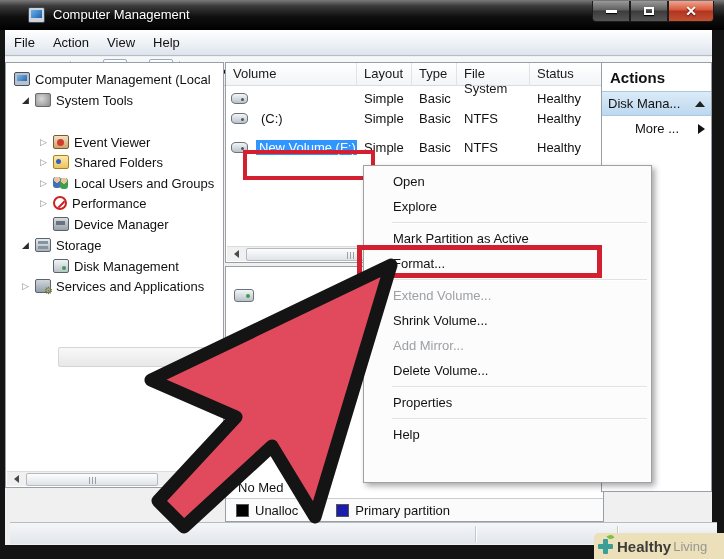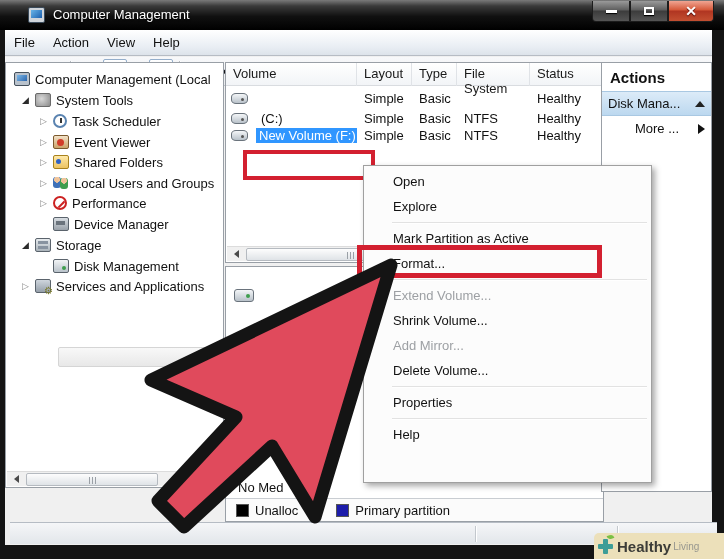--- a/index.html
+++ b/index.html
@@ -139,21 +139,21 @@
   
   .arrow-svg{position:absolute;left:0;top:0;z-index:40;pointer-events:none;}
 
   
   .watermark{position:absolute;left:594px;top:533px;width:130px;height:26px;background:#ece0ba;border-radius:5px 0 0 0;z-index:45;display:flex;align-items:center;padding-left:4px;}
   .wm-plus{position:relative;width:16px;height:16px;margin-right:3px;flex:0 0 auto;}
   .wm-plus::before{content:"";position:absolute;left:0;top:6px;width:15px;height:5px;background:#3d9d97;border-radius:1px;}
   .wm-plus::after{content:"";position:absolute;left:5px;top:1px;width:5px;height:15px;background:#3d9d97;border-radius:1px;}
   .wm-leaf{position:absolute;left:9px;top:-3px;width:7px;height:4px;background:#7ac043;border-radius:0 5px 0 5px;transform:rotate(-20deg);}
   .wm-bold{font-size:15px;font-weight:bold;color:#3c3c38;}
-  .wm-light{font-size:10px;color:#97978f;margin-left:2px;}
+  .wm-light{font-size:13px;color:#97978f;margin-left:2px;}
 </style>
 </head>
 <body>
 
 <div class="window">
 
   <div class="titlebar">
     <div class="app-icon"></div>
     <div class="title-text">Computer Management</div>
     <div class="win-controls">
@@ -232,25 +232,20 @@
   <div class="panel left-panel">
     <div class="tree-sel"></div>
     <div class="tree-row" style="left:8px;top:6px;">
       <div class="ticon ic-computer"></div>
       <span>Computer Management (Local</span>
     </div>
     <div class="tree-row" style="left:16px;top:27px;">
       <span class="expander exp-expanded"></span>
       <div class="ticon ic-tools"></div>
       <span>System Tools</span>
-    </div>
-    <div class="tree-row" style="left:34px;top:48px;">
-      <span class="expander exp-collapsed"></span>
-      <div class="ticon ic-clock"></div>
-      <span>Task Scheduler</span>
     </div>
     <div class="tree-row" style="left:34px;top:69px;">
       <span class="expander exp-collapsed"></span>
       <div class="ticon ic-book"></div>
       <span>Event Viewer</span>
     </div>
     <div class="tree-row" style="left:34px;top:89px;">
       <span class="expander exp-collapsed"></span>
       <div class="ticon ic-shared"></div>
       <span>Shared Folders</span>
@@ -306,21 +301,21 @@
       <div class="vcell" style="width:71px">Healthy</div>
     </div>
     <div class="vol-row" style="top:46px">
       <div class="drive-ic"></div>
       <div class="vcell" style="width:103px">(C:)</div>
       <div class="vcell" style="width:55px">Simple</div>
       <div class="vcell" style="width:45px">Basic</div>
       <div class="vcell" style="width:73px">NTFS</div>
       <div class="vcell" style="width:71px">Healthy</div>
     </div>
-    <div class="vol-row" style="top:63px">
+    <div class="vol-row" style="top:75px">
       <div class="drive-ic"></div>
       <div class="vcell" style="width:103px;padding-left:2px"><span class="vol-sel">New Volume (F:)</span></div>
       <div class="vcell" style="width:55px">Simple</div>
       <div class="vcell" style="width:45px">Basic</div>
       <div class="vcell" style="width:73px">NTFS</div>
       <div class="vcell" style="width:71px">Healthy</div>
     </div>
     <div class="hscroll" style="width:375px;">
       <div class="hs-btn"></div>
       <div class="hs-thumb" style="left:19px;width:208px;"></div>

